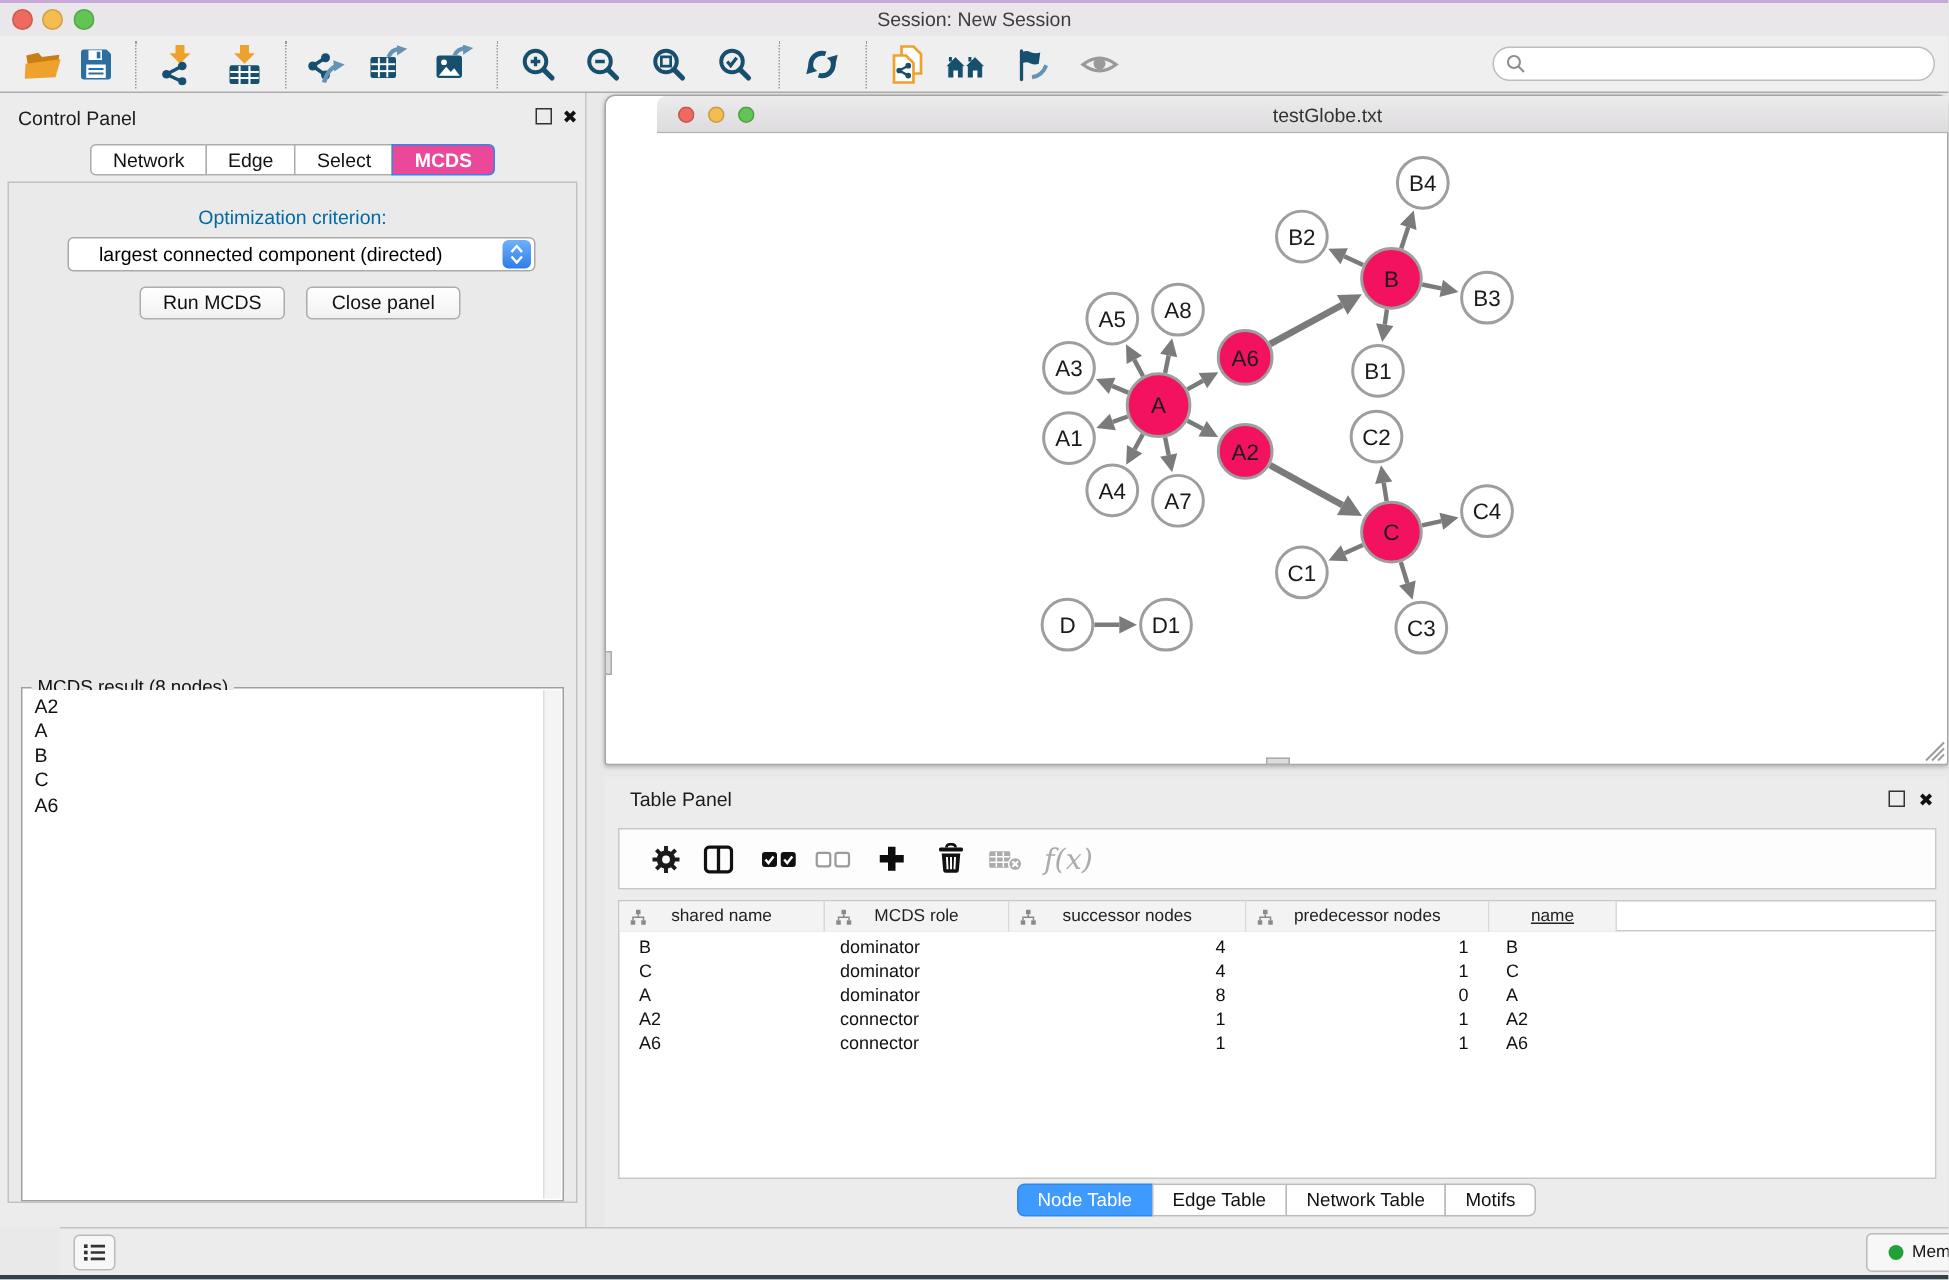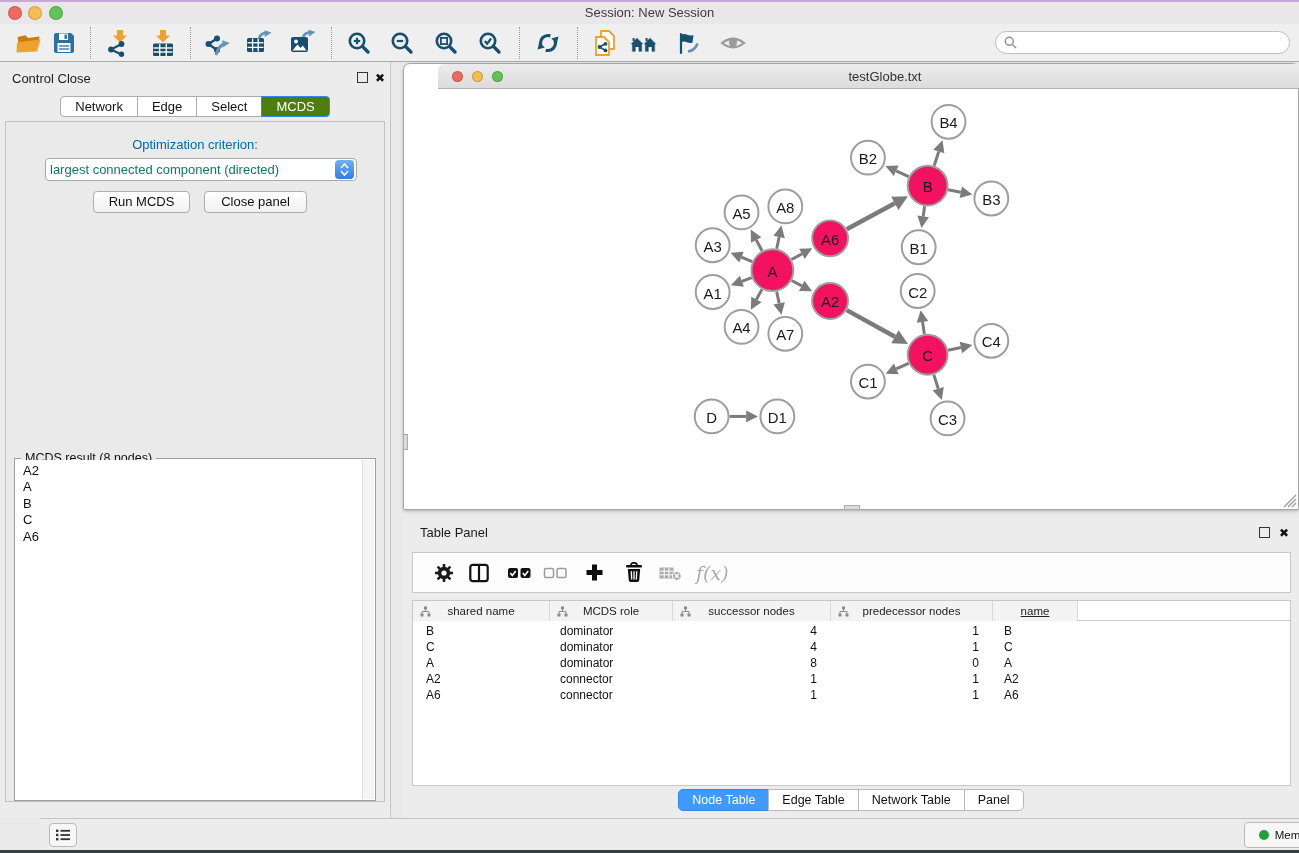--- a/index.html
+++ b/index.html
@@ -19,25 +19,25 @@
   .search input { border:none; outline:none; flex:1; font-size:12px; background:transparent; margin-left:5px; height:18px; }
   
   .cpanel { left:0; top:62px; width:391px; height:756px; background:#ECECEC; border-right:1px solid #C6C6C6; }
   .panel-title { font-size:13px; color:#1b1b1b; }
   .float-btn { width:11px; height:11px; border:1.6px solid #333; background:transparent; }
   .close-x { font-size:12px; font-weight:bold; color:#111; line-height:12px; }
   .tabs-row { display:flex; justify-content:center; width:100%; }
   .tab { height:21px; line-height:20px; padding:0 14px; background:#fff; border:1px solid #ACACAC; font-size:13px; color:#111; margin-left:-1px; }
   .tab:first-child { border-radius:4px 0 0 4px; margin-left:0; }
   .tab:last-child { border-radius:0 4px 4px 0; }
-  .tab.active { background:#4d7c0f; border-color:#2F88EE; color:#fff; }
+  .tab.active { background:#ec4899; border-color:#2F88EE; color:#fff;font-weight:bold; }
   .content-box { left:5px; top:59px; width:380px; height:681px; background:#EAEAEA; border:1px solid #C2C2C2; }
   .opt-label { width:100%; text-align:center; top:15px; font-size:13px; color:#0369a1; }
   .select { left:39px; top:36px; width:312px; height:23px; background:#fff; border:1px solid #A9A9A9; border-radius:4px; display:flex; align-items:center; }
-  .select .val { flex:1; font-size:13px; padding-left:4px; color:#0f766e; white-space:nowrap; overflow:hidden; }
+  .select .val { flex:1; font-size:13px; padding-left:20px; color:#000000; white-space:nowrap; overflow:hidden; }
   .stepper { width:19px; height:19px; margin-right:2px; border-radius:4px; background:linear-gradient(#6FB1F8,#2E7DE8); display:flex; flex-direction:column; align-items:center; justify-content:center; gap:1px; }
   .btn { height:22px; background:linear-gradient(#FFFFFF,#F1F1F1); border:1px solid #ADADAD; border-radius:4px; font-size:13px; color:#111; text-align:center; line-height:20px; }
   .fieldset { left:8px; top:336px; width:362px; height:343px; border:1px solid #9F9F9F; background:#fff; }
   .legend { left:6px; top:-8px; background:#EAEAEA; padding:0 4px; font-size:12.5px; color:#111; }
   .result-list { left:1px; top:1px; right:13px; bottom:1px; background:#fff; padding:3px 0 0 7px; }
   .result-list div { font-size:13px; line-height:16.4px; color:#111; }
   .vscroll { top:1px; right:1px; width:12px; bottom:1px; background:#F4F4F4; border-left:1px solid #DDDDDD; }
   
   .rregion { left:403px; top:62px; width:896px; height:756px; background:#E9E9E9; }
   .netwin { left:0; top:1px; width:896px; height:447px; border:1px solid #A6A6A6; border-radius:7px 7px 2px 2px; background:#fff; box-shadow:0 1px 3px rgba(0,0,0,.25); }
@@ -251,21 +251,21 @@
   <div class="abs search">
     <svg width="13" height="13" viewBox="0 0 13 13">
       <circle cx="5.3" cy="5.3" r="4" fill="none" stroke="#8E8E93" stroke-width="1.4"></circle>
       <line x1="8.4" y1="8.4" x2="12" y2="12" stroke="#8E8E93" stroke-width="1.4"></line>
     </svg>
     <input type="text" placeholder="" style="">
   </div>
 </div>
 
 <div class="abs cpanel">
-  <div class="abs panel-title" style="left:12px; top:9px;">Control Close</div>
+  <div class="abs panel-title" style="left:12px; top:9px;">Control Panel</div>
   <div class="abs float-btn" style="left:357px; top:10px;"></div>
   <div class="abs close-x" style="left:375px; top:10px;">✖</div>
   <div class="abs tabs-row" style="top:34px;">
     <div class="tab">Network</div>
     <div class="tab">Edge</div>
     <div class="tab">Select</div>
     <div class="tab active">MCDS</div>
   </div>
   <div class="abs content-box">
     <div class="abs opt-label">Optimization criterion:</div>
@@ -552,21 +552,21 @@
           <div class="td ar" style="width:162px">1</div>
           <div class="td al" style="width:85px; padding-left:11px">A6</div>
         </div>
       </div>
     </div>
 
     <div class="abs btabs">
       <div class="btab active">Node Table</div>
       <div class="btab">Edge Table</div>
       <div class="btab">Network Table</div>
-      <div class="btab">Panel</div>
+      <div class="btab">Motifs</div>
     </div>
   </div>
 </div>
 
 <div class="abs statusbar">
   <div class="abs sbtn" style="left:9px; top:4px; width:28px; height:24px;">
     <svg width="16" height="14" viewBox="0 0 16 14">
       <g fill="#333">
           <rect x="1" y="1.6" width="2.4" height="2.4"></rect>
           <rect x="1" y="5.8" width="2.4" height="2.4"></rect>

